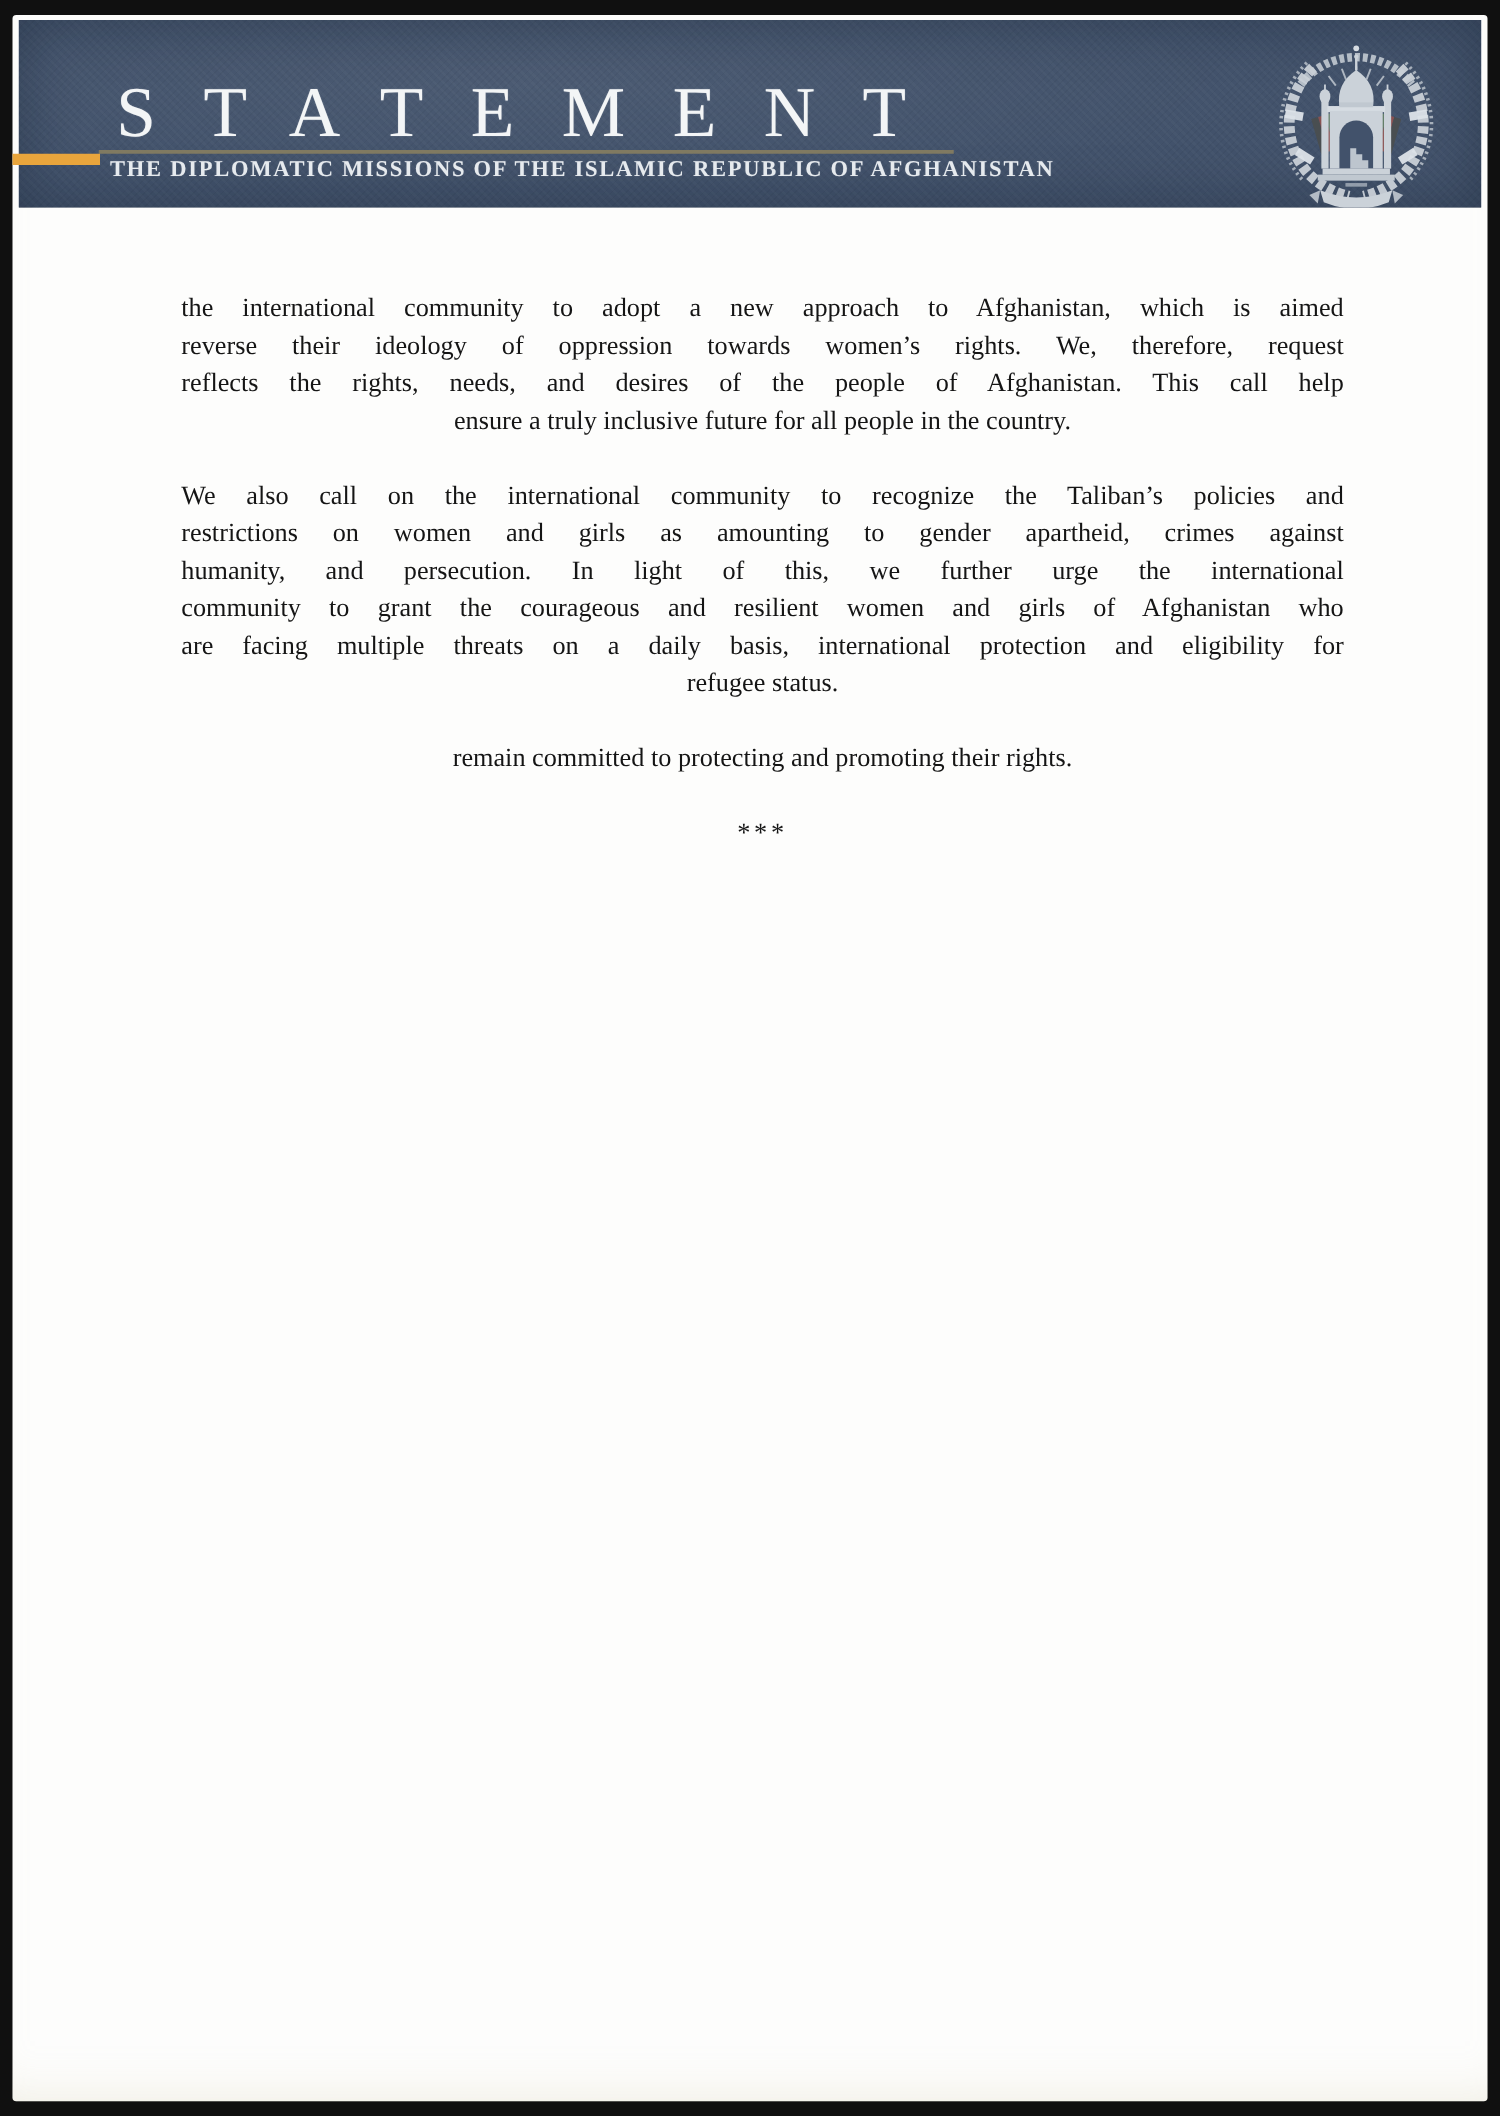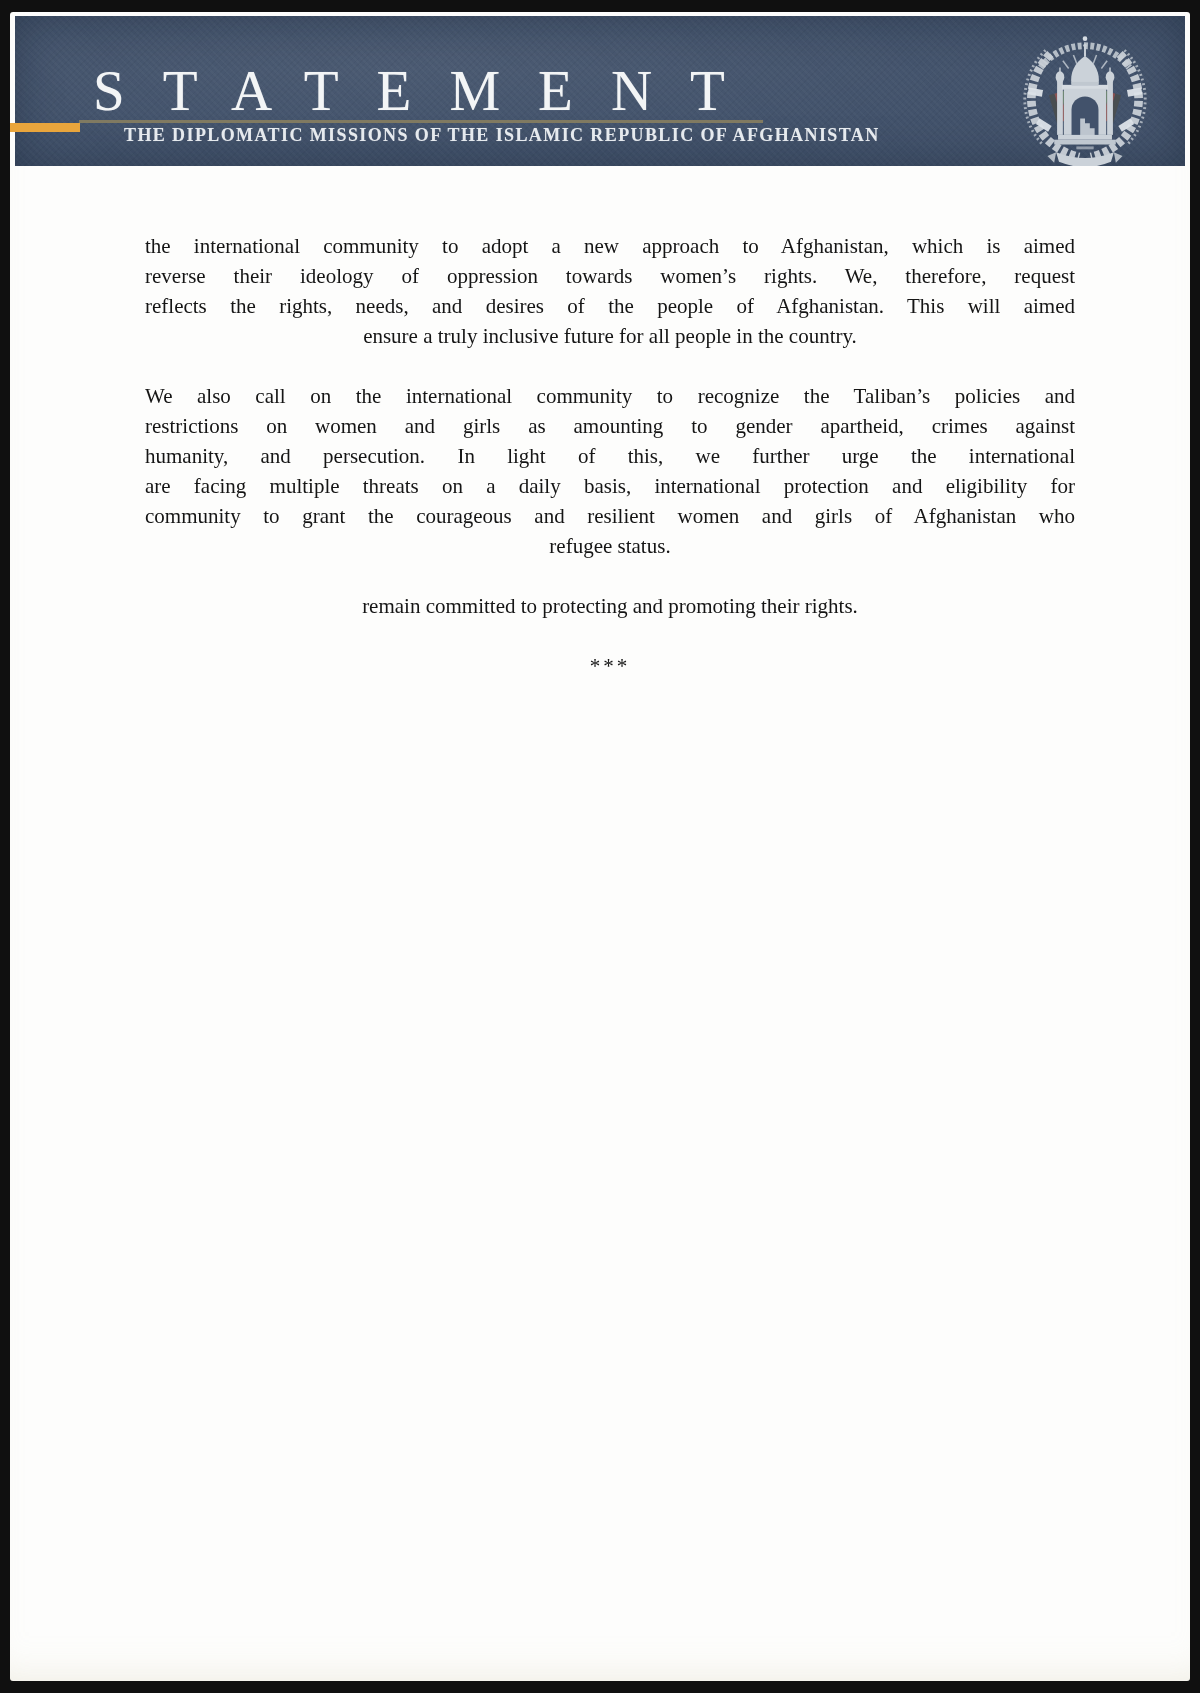--- a/index.html
+++ b/index.html
@@ -33,21 +33,21 @@
     position:absolute;left:64px;top:104px;width:684px;height:3px;
     background:#877e60;opacity:0.9;
   }
   .accent-bar{
     position:absolute;left:0;top:111px;width:70px;height:9px;
     background:#e9a53c;z-index:5;
   }
   .subtitle{
     position:absolute;left:73px;top:109px;
     font-size:18px;font-weight:700;letter-spacing:1.4px;white-space:nowrap;
-    color:#e6eaee;text-shadow:0 0 1px rgba(255,255,255,0.25);margin-left:36px;
+    color:#e6eaee;text-shadow:0 0 1px rgba(255,255,255,0.25);
   }
   .emblem{
     position:absolute;left:993px;top:5px;width:154px;height:145px;
   }
   .content{
     position:absolute;left:135px;top:219px;width:930px;
     font-size:21px;line-height:30px;color:#151515;
   }
   .content p{margin:0 0 30px 0;}
   .jline{display:block;text-align:justify;text-align-last:justify;}
@@ -136,29 +136,29 @@
       <path d="M110 136 l9 4 l-7 7 z" fill="#b4bcc5"></path>
     </svg>
   </div>
 
   <div class="accent-bar"></div>
 
   <div class="content">
       <p>
         <span class="jline">the international community to adopt a new approach to Afghanistan, which is aimed</span>
         <span class="jline">reverse their ideology of oppression towards women’s rights. We, therefore, request</span>
-        <span class="jline">reflects the rights, needs, and desires of the people of Afghanistan. This will aimed</span>
+        <span class="jline">reflects the rights, needs, and desires of the people of Afghanistan. This call help</span>
         <span class="lline">ensure a truly inclusive future for all people in the country.</span>
       </p>
       <p>
         <span class="jline">We also call on the international community to recognize the Taliban’s policies and</span>
         <span class="jline">restrictions on women and girls as amounting to gender apartheid, crimes against</span>
         <span class="jline">humanity, and persecution. In light of this, we further urge the international</span>
+        <span class="jline">community to grant the courageous and resilient women and girls of Afghanistan who</span>
         <span class="jline">are facing multiple threats on a daily basis, international protection and eligibility for</span>
-        <span class="jline">community to grant the courageous and resilient women and girls of Afghanistan who</span>
         <span class="lline">refugee status.</span>
       </p>
       <p>
         <span class="lline">remain committed to protecting and promoting their rights.</span>
       </p>
       <div class="end-mark">***</div>
     </div>
 
 </div>
 

